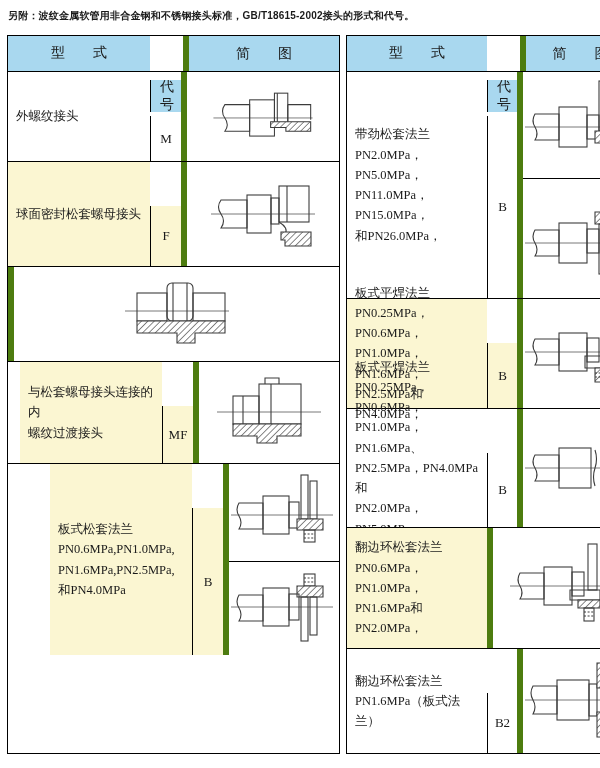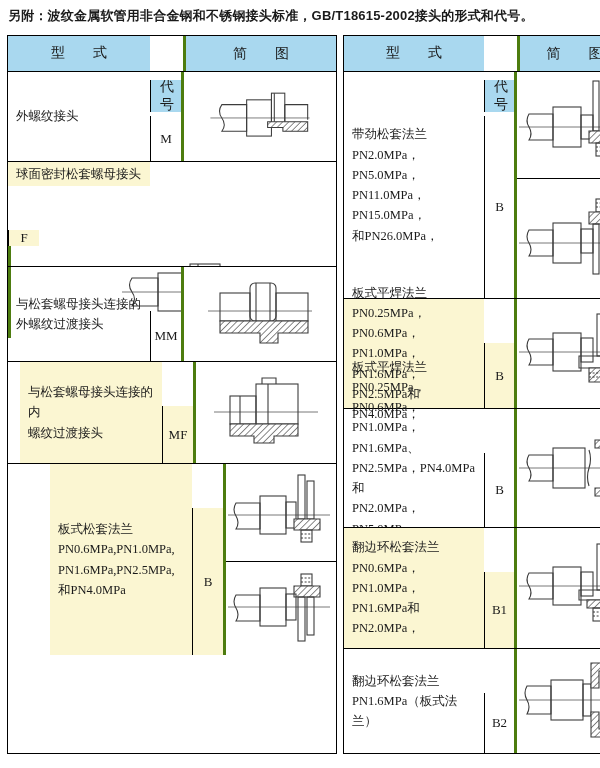--- a/index.html
+++ b/index.html
@@ -3,42 +3,42 @@
 <meta charset="utf-8">
 <style>
   html,body{margin:0;padding:0;}
   body{
     width:600px;height:768px;background:#ffffff;
     font-family:"Liberation Serif","DejaVu Serif",serif;
     color:#1a1a1a;position:relative;overflow:hidden;
   }
   .title{
     font-family:"Liberation Sans","DejaVu Sans",sans-serif;
-    font-weight:bold;font-size:13px;line-height:16px;
+    font-weight:bold;font-size:10px;line-height:16px;
     padding:8px 11px 11px 8px;letter-spacing:0.2px;
   }
   .tables{display:flex;gap:6px;padding:0 7px;}
   .half{
     flex:1 1 0;border:1px solid #000;background:#fff;
     display:flex;flex-direction:column;
   }
   .row{display:flex;border-top:1px solid #000;box-sizing:border-box;}
   .row:first-child{border-top:none;}
   .cell{box-sizing:border-box;display:flex;align-items:center;}
   .cell-type{width:142px;padding:2px 4px 2px 8px;font-size:12.5px;line-height:1.62;}
   .half-r .cell-type{width:140px;}
   .type-text{white-space:pre-line;}
   .cell-code{width:31px;border-left:1px solid #000;justify-content:center;font-size:13px;margin-top:44px;}
   .half-r .cell-code{width:30px;}
-  .cell-diagram{flex:1;border-left:3px solid #4d7c0f;justify-content:center;background:#fff;flex-direction:column;padding:0;}
+  .cell-diagram{flex:1;border-left:6px solid #4d7c0f;justify-content:center;background:#fff;flex-direction:column;padding:0;}
   .hdr .cell{background:#a9d8ef;justify-content:center;font-size:14px;padding:16px;text-align:right;}
   .hdr{height:35px;}
   .hl{background:#fbf6d2;}
   
-  .lr1{height:90px;font-family:Liberation Serif, serif;}  .lr2{height:105px;flex-direction:column;} .lr3{height:95px;}
+  .lr1{height:90px;font-family:Liberation Serif, serif;}  .lr2{height:105px;} .lr3{height:95px;}
   .lr4{height:102px;padding-left:12px;} .lr5{height:98px;}  .lr6{height:192px;padding-left:42px;}
   
   .rr1{height:227px;justify-content:space-between;} .rr2{height:110px;} .rr3{height:119px;}
   .rr4{height:121px;} .rr5{height:105px;}
   .sub{width:100%;display:flex;align-items:center;justify-content:center;box-sizing:border-box;}
   .sub2{border-top:1px solid #000;flex:1;}
   .l6a{height:97px;} .r1a{height:106px;}
   .dg{fill:none;stroke:#3c3c3c;stroke-width:1.1;display:block;}
   .cl{stroke:#6a6a6a;stroke-width:0.9;}
 </style>
@@ -96,25 +96,20 @@
           <rect x="64" y="30" width="8" height="26"></rect>
           <rect x="72" y="18" width="30" height="36"></rect>
           <line x1="80" y1="18" x2="80" y2="54"></line>
           <path d="M72 54 q10 6 6 12"></path>
           <path fill="url(#hatch)" d="M74 64 H104 V78 H78 V72 H74 Z"></path>
         </svg>
       </div>
     </div>
 
     <div class="row lr3">
-      <div class="cell cell-type">
-          <span class="type-text">与松套螺母接头连接的
-外螺纹过渡接头</span>
-        </div>
-      <div class="cell cell-code">MM</div>
       <div class="cell cell-diagram">
         <svg class="dg" width="112" height="86" viewBox="0 0 112 86">
           <line class="cl" x1="4" y1="40" x2="108" y2="40"></line>
           <rect x="16" y="22" width="30" height="28"></rect>
           <rect x="46" y="12" width="26" height="38" rx="5"></rect>
           <line x1="52" y1="12" x2="52" y2="50"></line>
           <line x1="66" y1="12" x2="66" y2="50"></line>
           <rect x="72" y="22" width="32" height="28"></rect>
           <path fill="url(#hatch)" d="M16 50 H104 V62 H74 V72 H56 V62 H16 Z"></path>
         </svg>
@@ -277,21 +272,20 @@
         </svg>
       </div>
     </div>
 
     <div class="row rr4">
       <div class="cell cell-type hl">
           <span class="type-text">翻边环松套法兰
 PN0.6MPa，PN1.0MPa，
 PN1.6MPa和PN2.0MPa，</span>
         </div>
-      <div class="cell cell-code hl">B1</div>
       <div class="cell cell-diagram">
         <svg class="dg" width="112" height="100" viewBox="0 0 112 100">
           <line class="cl" x1="2" y1="48" x2="106" y2="48"></line>
           <path d="M12 35 H36 V61 H12 q4 -6.5 0 -13 q-4 -6.5 0 -13 Z"></path>
           <rect x="36" y="29" width="28" height="38"></rect>
           <rect x="64" y="34" width="12" height="24"></rect>
           <rect x="80" y="6" width="9" height="46"></rect>
           <path d="M62 52 H92 V62 H62 Z"></path>
           <path fill="url(#hatch)" d="M70 62 H92 V70 H70 Z"></path>
           <rect x="76" y="70" width="10" height="13"></rect>

